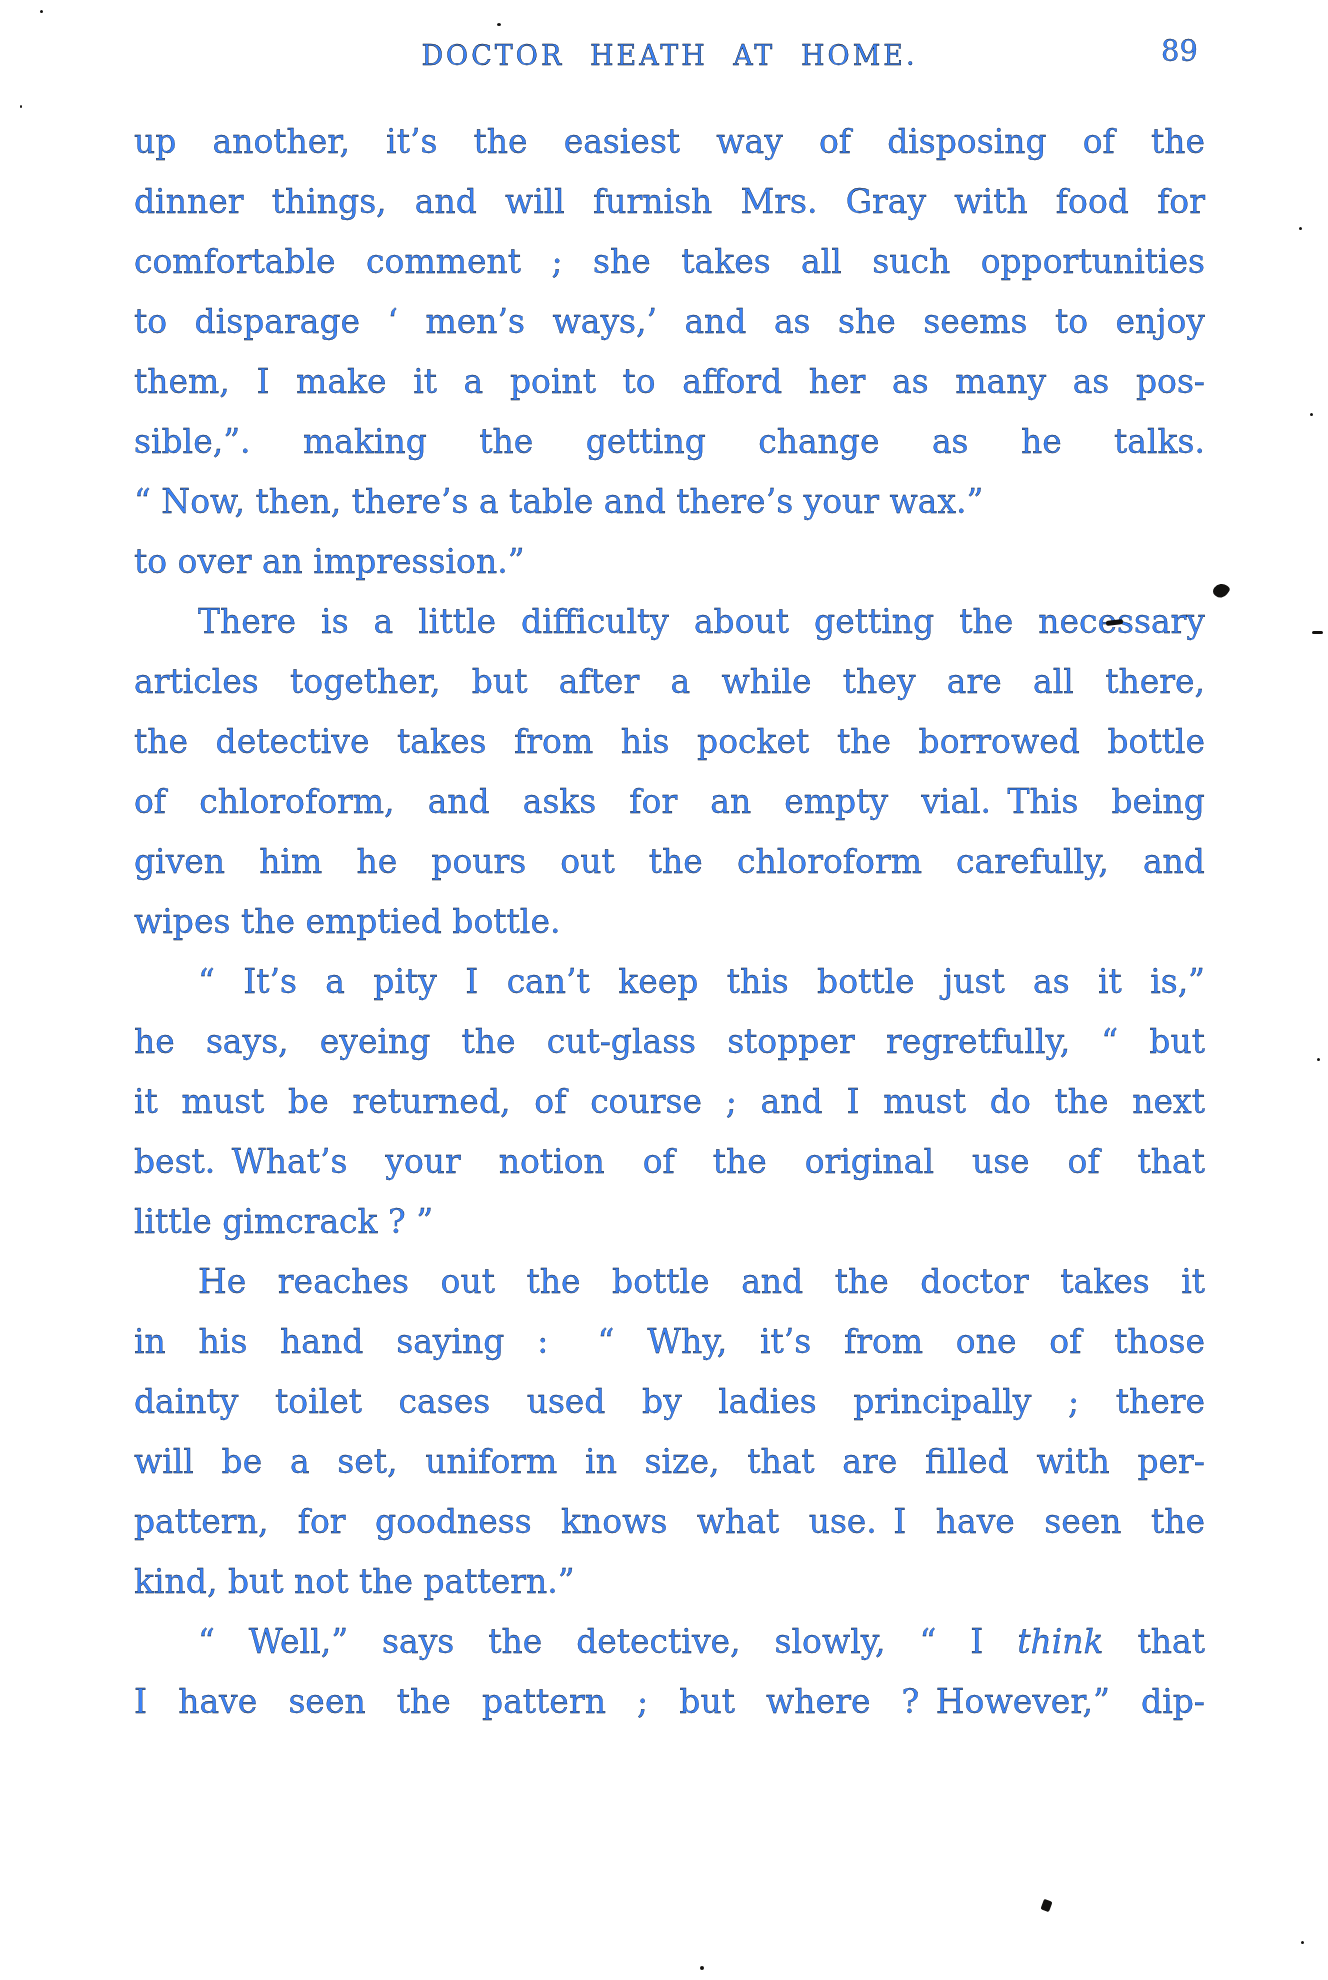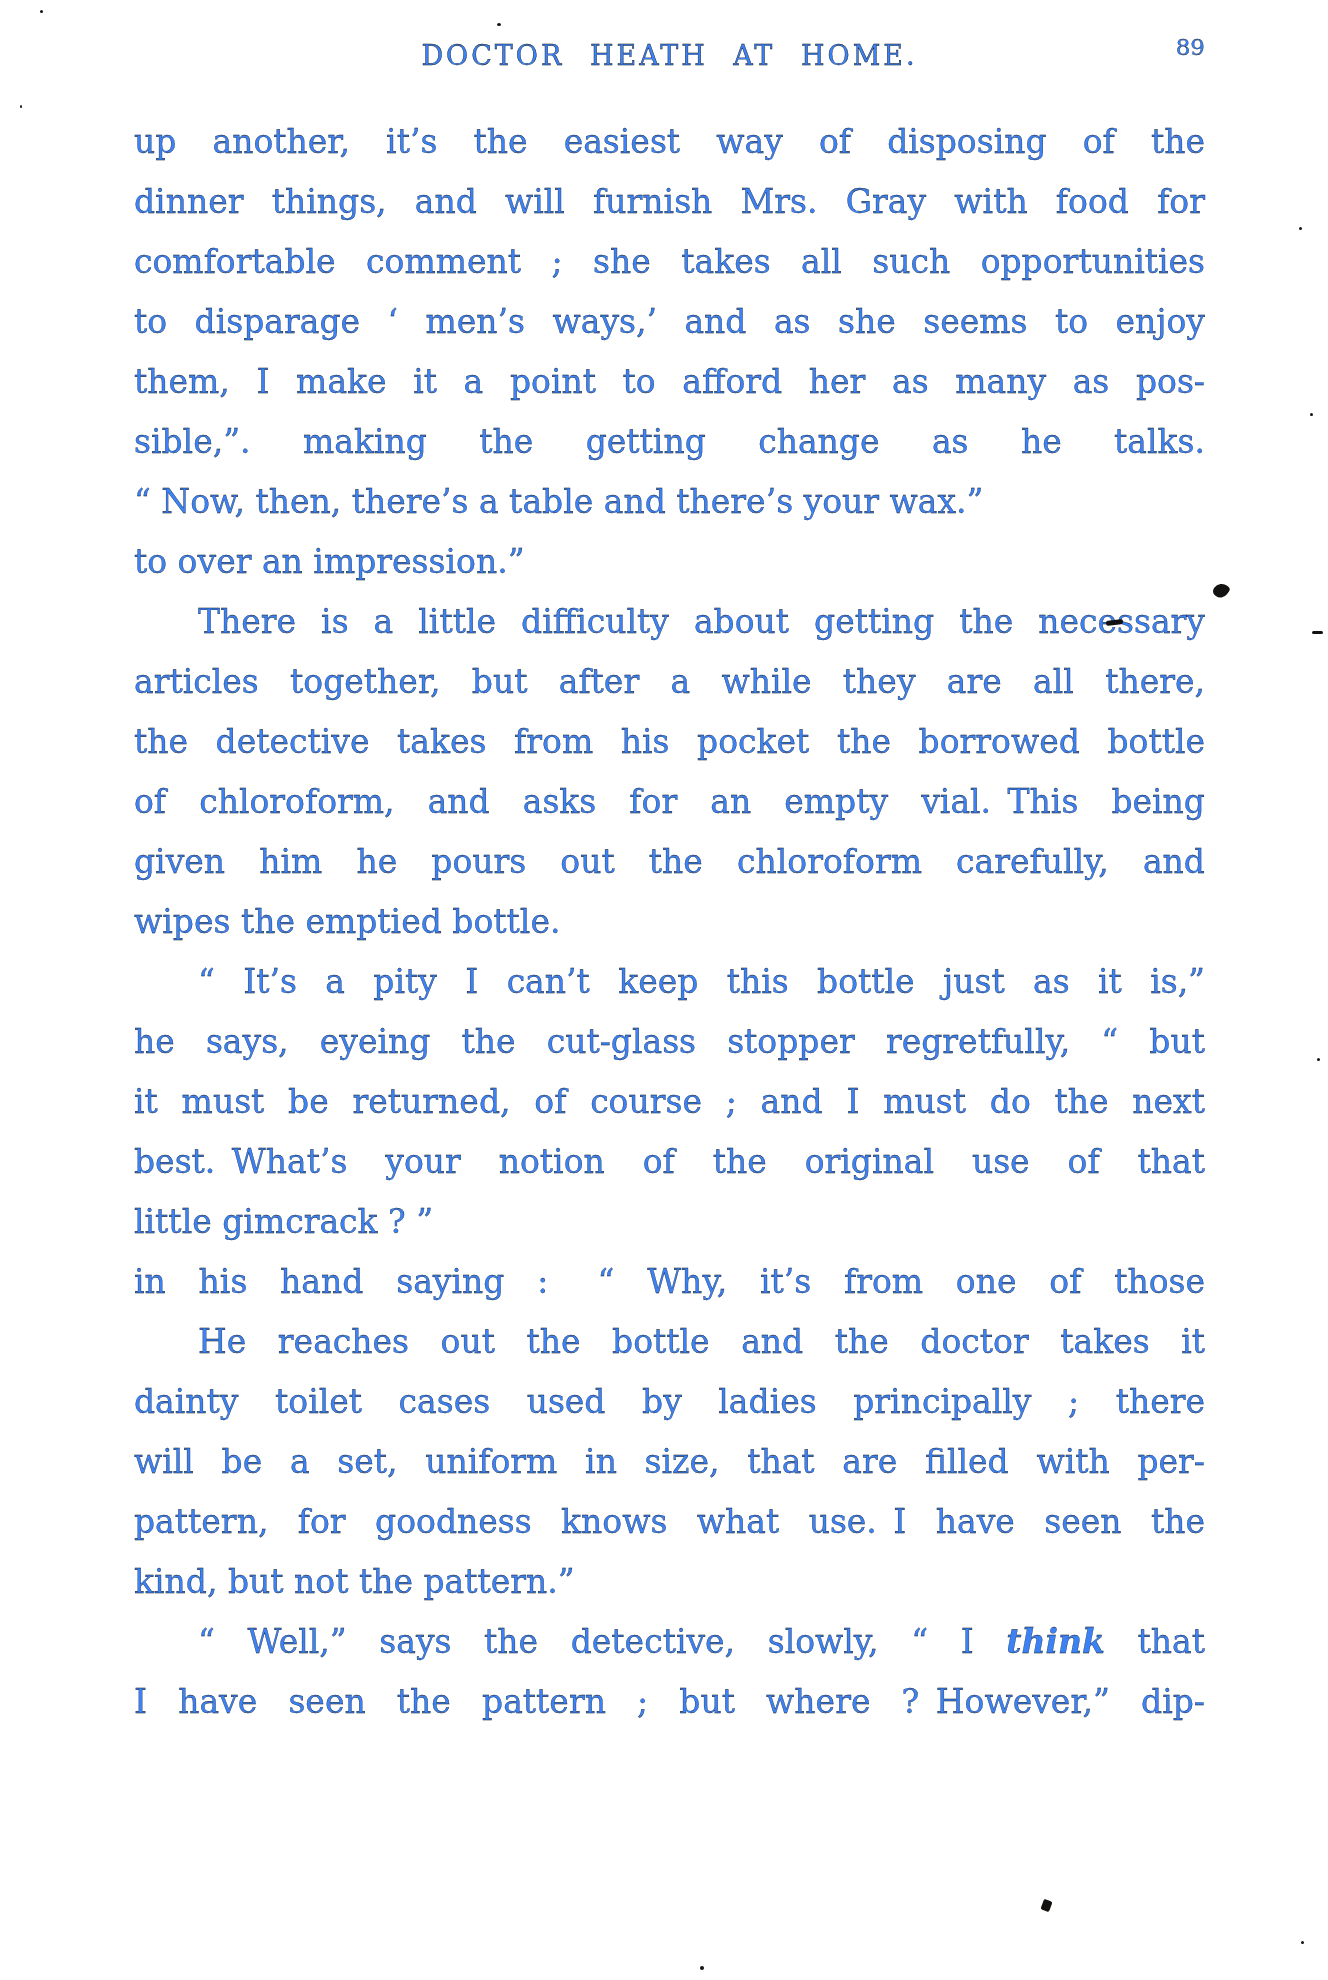--- a/index.html
+++ b/index.html
@@ -21,41 +21,41 @@
     display:block;
     text-align:center;
     font-size:27px;
     letter-spacing:3px;
     word-spacing:14px;
     -webkit-text-stroke:0.4px #0e0d0b;
     white-space:nowrap;
   }
   .page-number{
     position:absolute;
-    right:0;top:-6px;
-    font-size:23px;
+    right:7px;top:-6px;
+    font-size:29px;
     -webkit-text-stroke:0.3px #0e0d0b;
   }
   .page-body{
     position:absolute;
     left:134px;top:112px;width:1071px;
     font-size:33px;
     line-height:60px;
     -webkit-text-stroke:0.3px #0e0d0b;
   }
   .line{
     text-align:justify;
     text-align-last:justify;
     height:60px;
     overflow:visible;
     white-space:normal;
   }
   .line.last{ text-align-last:left; }
   .line.indent{ padding-left:64px; }
-  .line i{ font-style:italic;font-weight:bold; }
+  .line i{ font-style:italic; }
   .ink-mark{
     position:absolute;
     background:#131210;
   }
   .ink-mark.dot{ border-radius:50%; }
   .ink-mark.dash{ border-radius:2px; }
   .ink-mark.comma{ border-radius:70% 30% 60% 40%; }
   .ink-mark.diamond{ border-radius:2px; }
 </style>
 </head>
@@ -81,22 +81,22 @@
       <div class="line">articles together, but after a while they are all there,</div>
       <div class="line">the detective takes from his pocket the borrowed bottle</div>
       <div class="line">of chloroform, and asks for an empty vial. This being</div>
       <div class="line">given him he pours out the chloroform carefully, and</div>
       <div class="line last">wipes the emptied bottle.</div>
       <div class="line indent">“ It’s a pity I can’t keep this bottle just as it is,”</div>
       <div class="line">he says, eyeing the cut-glass stopper regretfully, “ but</div>
       <div class="line">it must be returned, of course ; and I must do the next</div>
       <div class="line">best. What’s your notion of the original use of that</div>
       <div class="line last">little gimcrack ? ”</div>
+      <div class="line indent">He reaches out the bottle and the doctor takes it</div>
       <div class="line">in his hand saying :  “ Why, it’s from one of those</div>
-      <div class="line indent">He reaches out the bottle and the doctor takes it</div>
       <div class="line">dainty toilet cases used by ladies principally ; there</div>
       <div class="line">will be a set, uniform in size, that are filled with per-</div>
       <div class="line">pattern, for goodness knows what use. I have seen the</div>
       <div class="line last">kind, but not the pattern.”</div>
       <div class="line indent">“ Well,” says the detective, slowly, “ I <i>think</i> that</div>
       <div class="line">I have seen the pattern ; but where ? However,” dip-</div>
     </div>
 
 <div class="ink-mark comma" style="left: 1214px; top: 583px; width: 14px; height: 15px; transform: rotate(38deg);"></div>
     <div class="ink-mark dash" style="left: 1106px; top: 620px; width: 17px; height: 5px; transform: rotate(-6deg);"></div>

